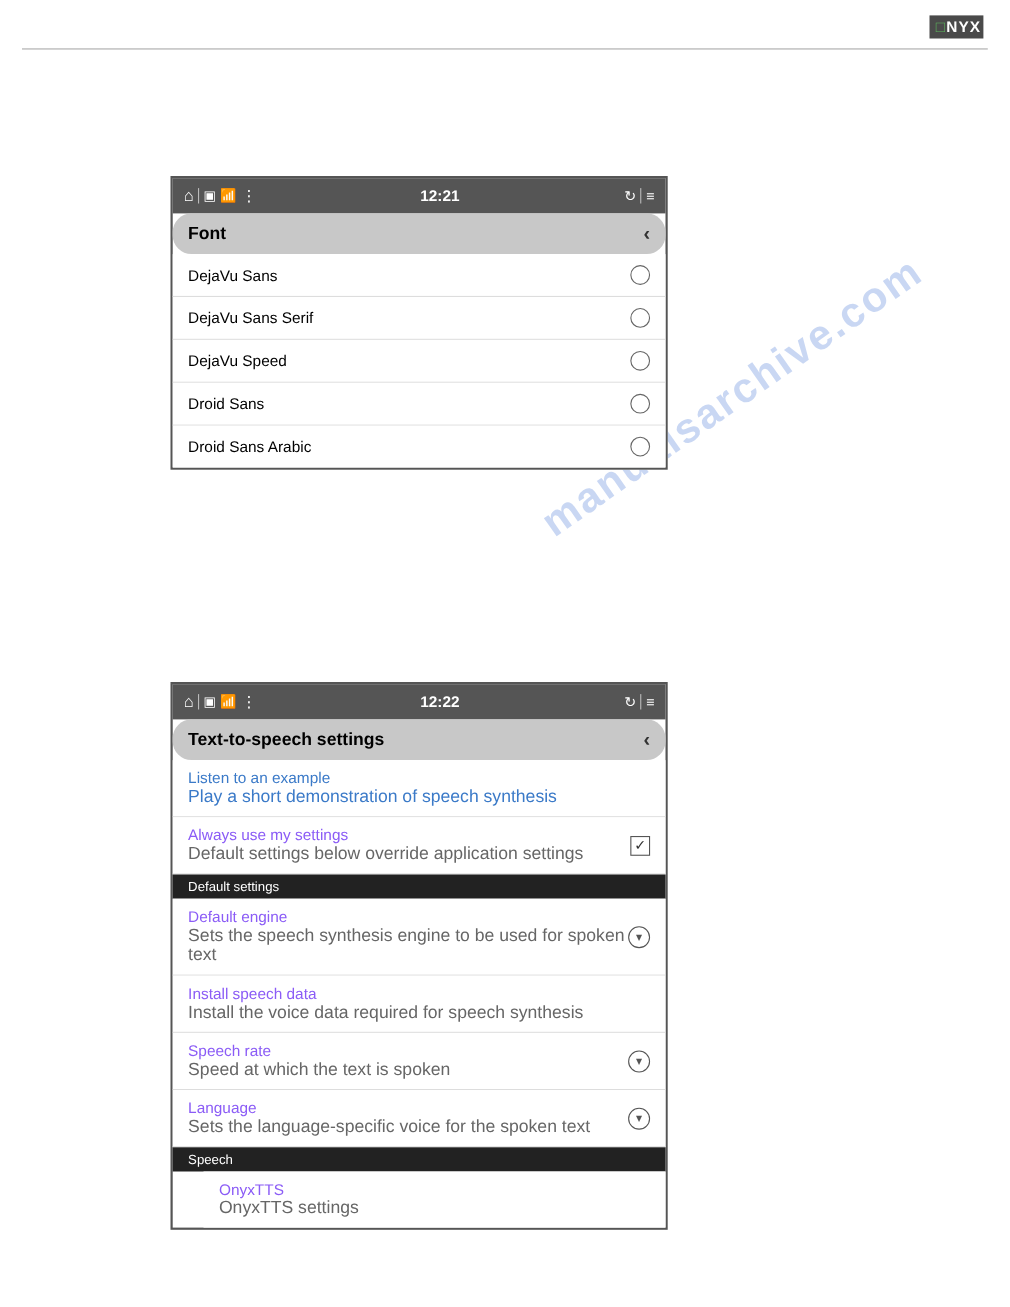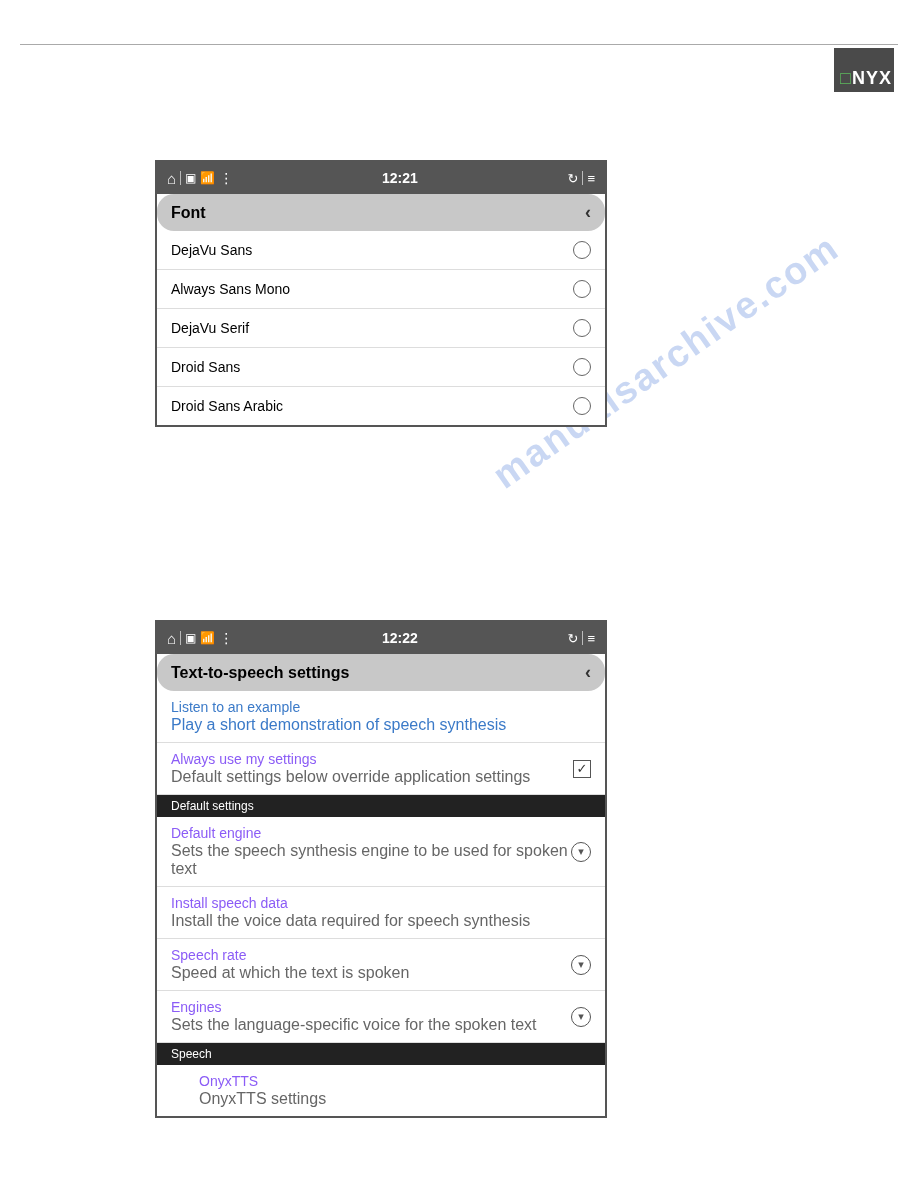--- a/index.html
+++ b/index.html
@@ -196,21 +196,21 @@
       width: 1px;
       height: 14px;
       background: #bbb;
       display: inline-block;
     }
   </style>
 </head>
 <body>
 
 <div class="onyx-logo">
-  <span style="display:inline-block; background:#4a4a4a; padding:20px 2px 3px 6px; color:#fff; font-size:18px; font-weight:bold; letter-spacing:1px;margin-top:34px;">
+  <span style="display:inline-block; background:#4a4a4a; padding:2px 2px 3px 6px; color:#fff; font-size:14px; font-weight:bold; letter-spacing:1px;">
     <span style="color:#5cb85c;">□</span><span>NYX</span>
   </span>
 </div>
 
 <div class="top-rule"></div>
 
 <div class="watermark">manualsarchive.com</div>
 
 <div id="screen1" class="device-frame">
 
@@ -234,25 +234,25 @@
     <span>Font</span>
     <span class="back-btn">‹</span>
   </div>
 
   <div>
     <div class="font-item">
       <span>DejaVu Sans</span>
       <div class="radio-circle"></div>
     </div>
     <div class="font-item">
-      <span>Always Sans Mono</span>
+      <span>DejaVu Sans Serif</span>
       <div class="radio-circle"></div>
     </div>
     <div class="font-item">
-      <span>DejaVu Serif</span>
+      <span>DejaVu Speed</span>
       <div class="radio-circle"></div>
     </div>
     <div class="font-item">
       <span>Droid Sans</span>
       <div class="radio-circle"></div>
     </div>
     <div class="font-item" style="border-bottom:none;">
       <span>Droid Sans Arabic</span>
       <div class="radio-circle"></div>
     </div>
@@ -317,21 +317,21 @@
   <div class="tts-item">
     <div class="tts-item-text">
       <div class="tts-item-title">Speech rate</div>
       <div class="tts-item-subtitle">Speed at which the text is spoken</div>
     </div>
     <div class="dropdown-icon">▾</div>
   </div>
 
   <div class="tts-item">
     <div class="tts-item-text">
-      <div class="tts-item-title">Engines</div>
+      <div class="tts-item-title">Language</div>
       <div class="tts-item-subtitle">Sets the language-specific voice for the spoken text</div>
     </div>
     <div class="dropdown-icon">▾</div>
   </div>
 
   <div class="section-label">Speech</div>
 
   <div class="tts-item" style="border-bottom:none;margin-left:28px;">
     <div class="tts-item-text">
       <div class="tts-item-title">OnyxTTS</div>

